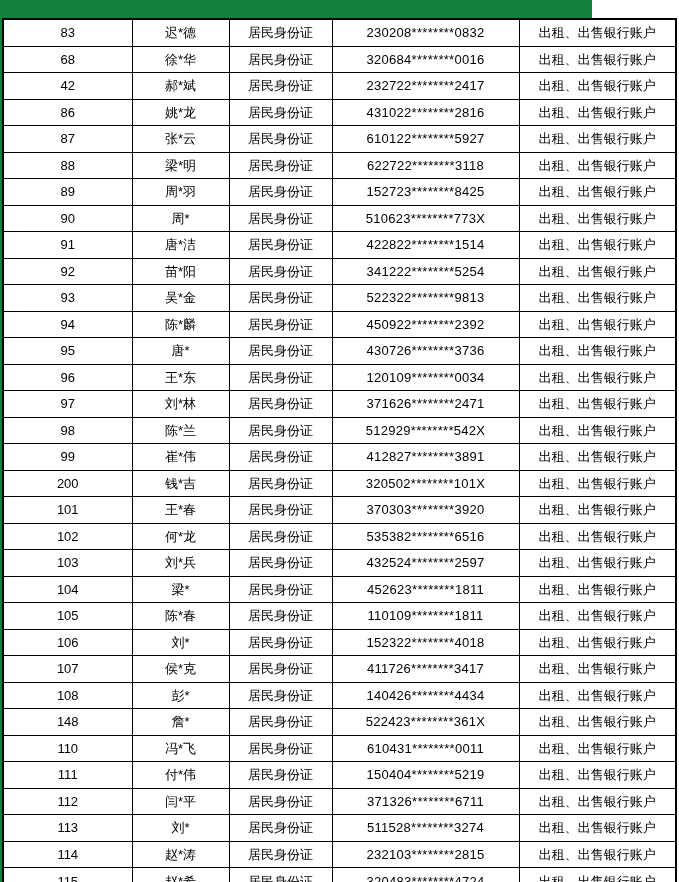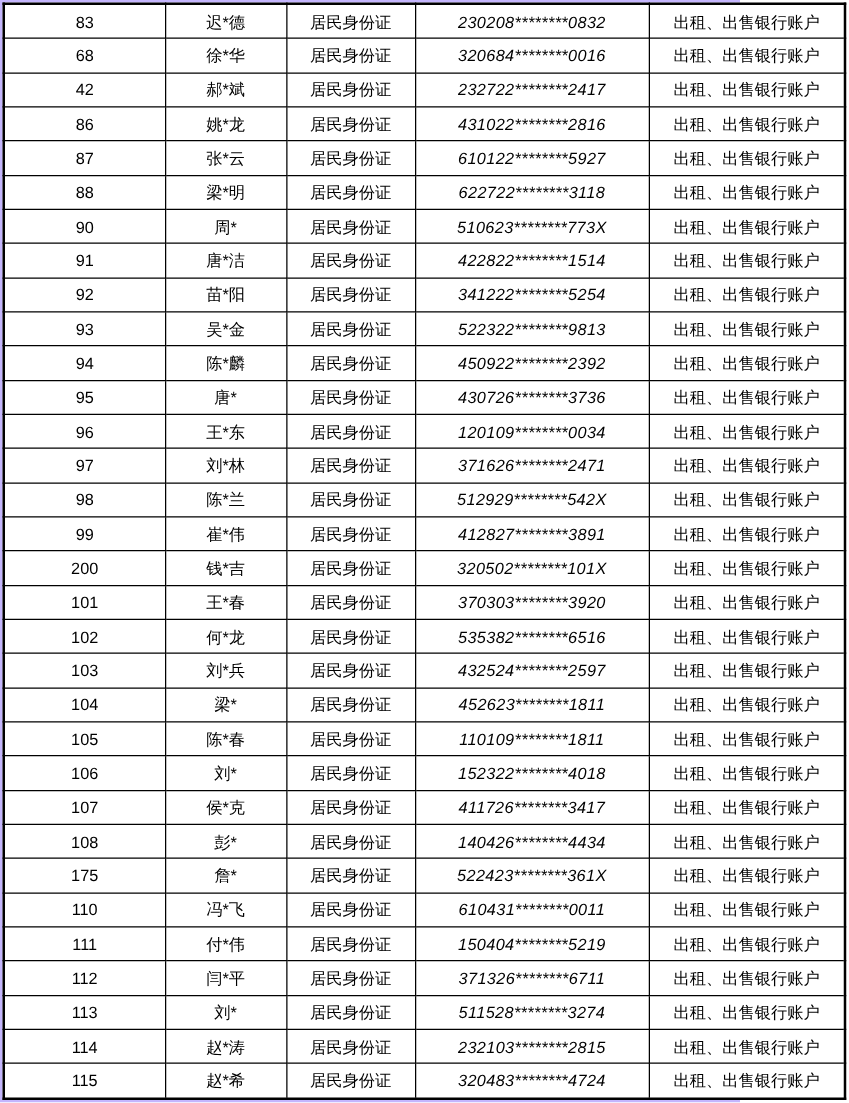--- a/index.html
+++ b/index.html
@@ -7,22 +7,22 @@
     padding: 0;
     background: #ffffff;
     width: 679px;
     height: 882px;
     overflow: hidden;
   }
   .page {
     width: 592px;
     height: 882px;
     box-sizing: border-box;
-    padding: 2px 2px;
-    background: #c4b5fd;
+    padding: 18px 2px;
+    background: #15803d;
   }
   table.record-table {
     width: 675px;
     height: 878px;
     border-collapse: collapse;
     table-layout: fixed;
     border: 2px solid #000000;
     background: #ffffff;
   }
   table.record-table td {
@@ -36,21 +36,21 @@
     overflow: hidden;
     white-space: nowrap;
     height: 24px;
     line-height: 1;
   }
   col.c-index    { width: 129px; }
   col.c-name     { width: 97px;  }
   col.c-idtype   { width: 103px; }
   col.c-idnumber { width: 187px; }
   col.c-behavior { width: 157px; }
-  td.cell-id-number { letter-spacing: 0.3px; font-style: italic; }
+  td.cell-id-number { letter-spacing: 0.3px; }
 </style>
 </head>
 <body>
 
 <div class="page">
   <table class="record-table">
     <colgroup>
       <col class="c-index">
       <col class="c-name">
       <col class="c-idtype">
@@ -94,20 +94,27 @@
           <td class="cell-behavior">出租、出售银行账户</td>
         </tr>
         <tr>
           <td class="cell-index">88</td>
           <td class="cell-name">梁*明</td>
           <td class="cell-id-type">居民身份证</td>
           <td class="cell-id-number">622722********3118</td>
           <td class="cell-behavior">出租、出售银行账户</td>
         </tr>
         <tr>
+          <td class="cell-index">89</td>
+          <td class="cell-name">周*羽</td>
+          <td class="cell-id-type">居民身份证</td>
+          <td class="cell-id-number">152723********8425</td>
+          <td class="cell-behavior">出租、出售银行账户</td>
+        </tr>
+        <tr>
           <td class="cell-index">90</td>
           <td class="cell-name">周*</td>
           <td class="cell-id-type">居民身份证</td>
           <td class="cell-id-number">510623********773X</td>
           <td class="cell-behavior">出租、出售银行账户</td>
         </tr>
         <tr>
           <td class="cell-index">91</td>
           <td class="cell-name">唐*洁</td>
           <td class="cell-id-type">居民身份证</td>
@@ -227,21 +234,21 @@
           <td class="cell-behavior">出租、出售银行账户</td>
         </tr>
         <tr>
           <td class="cell-index">108</td>
           <td class="cell-name">彭*</td>
           <td class="cell-id-type">居民身份证</td>
           <td class="cell-id-number">140426********4434</td>
           <td class="cell-behavior">出租、出售银行账户</td>
         </tr>
         <tr>
-          <td class="cell-index">175</td>
+          <td class="cell-index">148</td>
           <td class="cell-name">詹*</td>
           <td class="cell-id-type">居民身份证</td>
           <td class="cell-id-number">522423********361X</td>
           <td class="cell-behavior">出租、出售银行账户</td>
         </tr>
         <tr>
           <td class="cell-index">110</td>
           <td class="cell-name">冯*飞</td>
           <td class="cell-id-type">居民身份证</td>
           <td class="cell-id-number">610431********0011</td>

